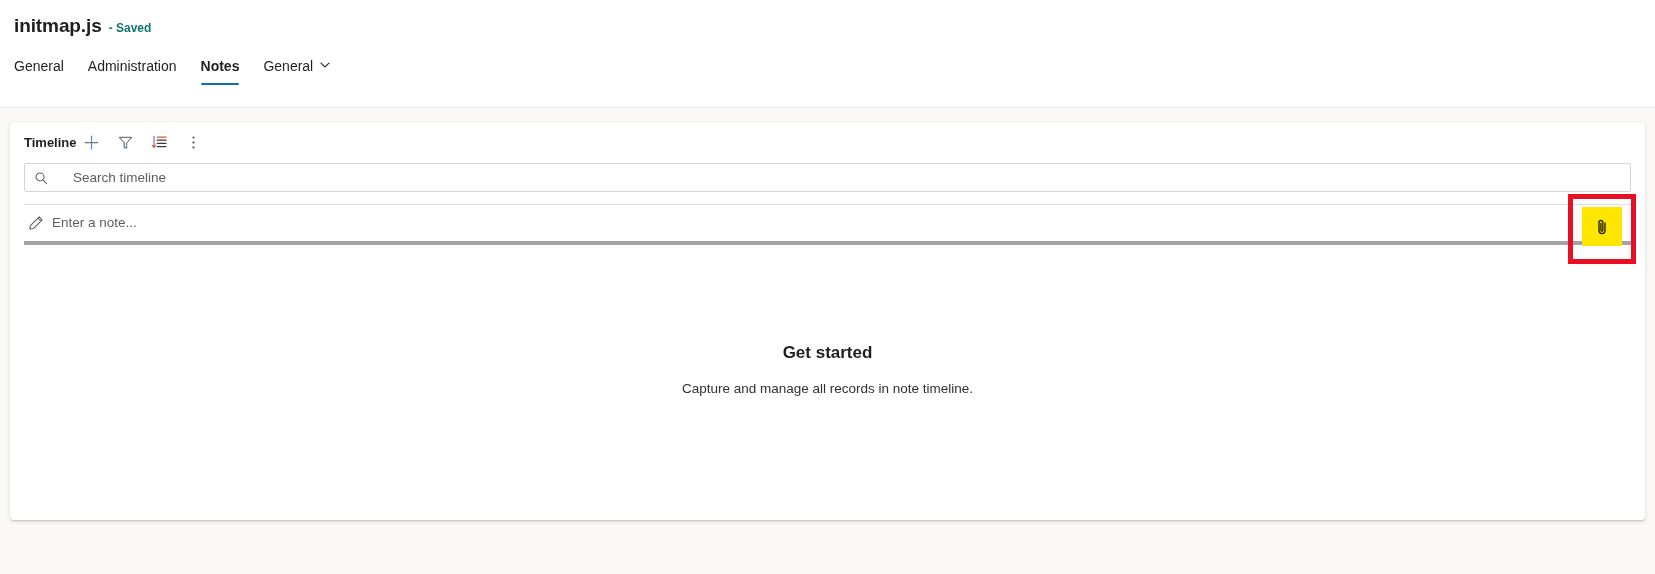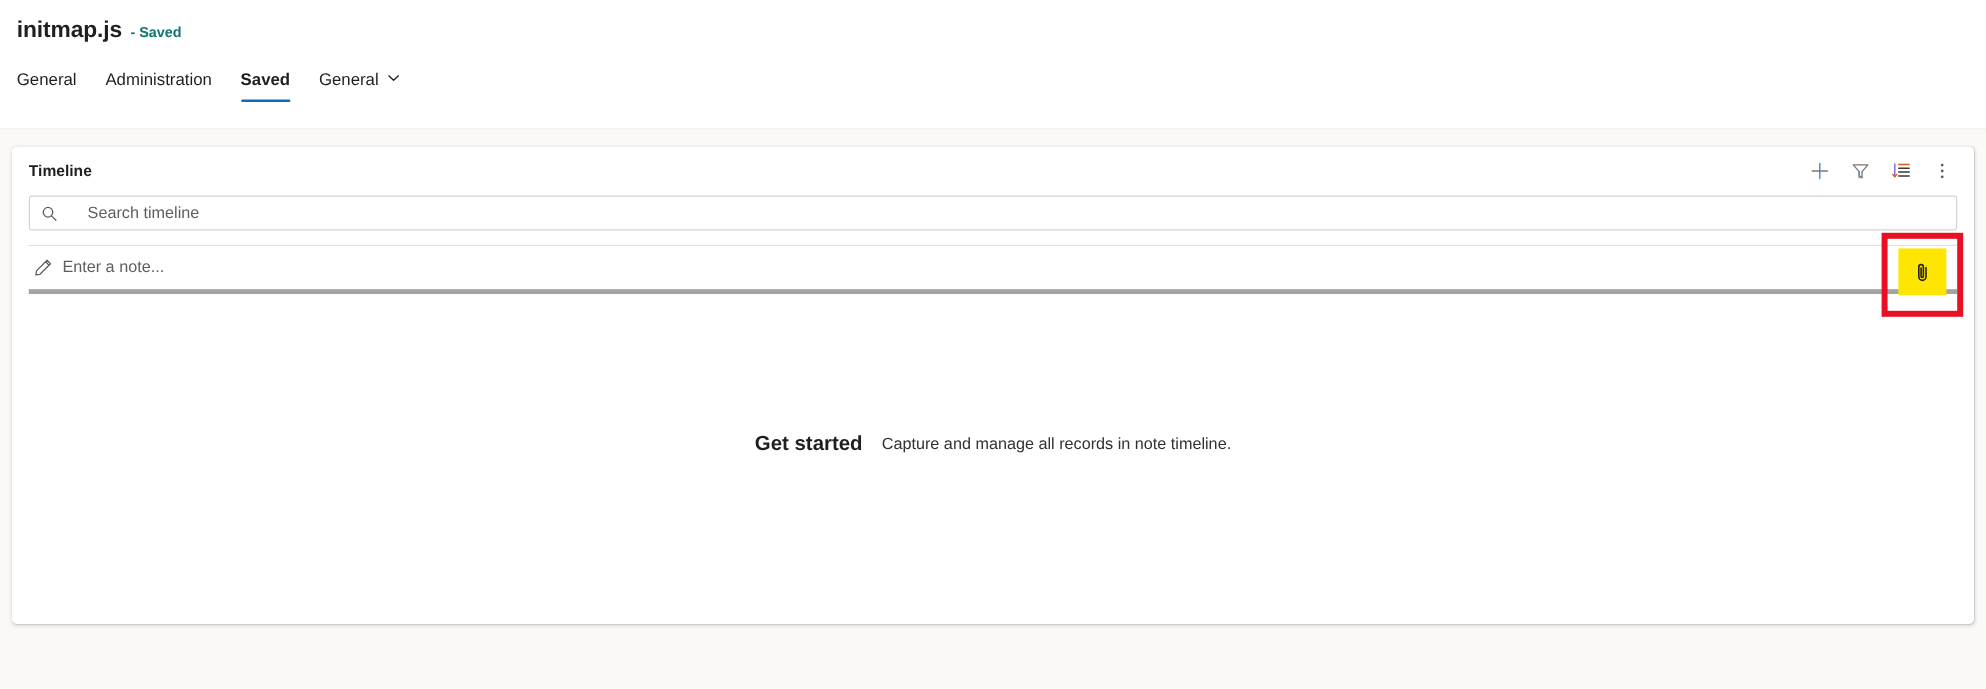--- a/index.html
+++ b/index.html
@@ -112,21 +112,20 @@
     border-radius: 4px;
     box-shadow: 0 0.3px 0.9px rgba(0,0,0,0.10), 0 1.6px 3.6px rgba(0,0,0,0.13);
     height: 398px;
     position: relative;
     display: flex;
     flex-direction: column;
   }
   .card-head {
     display: flex;
     align-items: center;
-    justify-content: space-between;
     padding: 0 12px 0 14px;
     height: 41px;
     flex: 0 0 auto;
   }
   .card-head-title {
     font-size: 13px;
     font-weight: 700;
     color: #201f1e;
     line-height: 18px;
   }
@@ -209,20 +208,21 @@
     background: transparent;
     padding: 0;
     line-height: 18px;
   }
   .note-input::placeholder { color: #605e5c; opacity: 1; }
 
   
   .empty-state {
     flex: 1 1 auto;
     display: flex;
+    flex-direction: column;
     align-items: center;
     justify-content: center;
     gap: 16px;
     padding-bottom: 26px;
   }
   .empty-title {
     font-size: 17px;
     font-weight: 600;
     color: #201f1e;
     line-height: 22px;
@@ -275,21 +275,21 @@
 
     <div class="tab">
       <span>General</span>
     </div>
 
     <div class="tab">
       <span>Administration</span>
     </div>
 
     <div class="tab active">
-      <span>Saved</span>
+      <span>Notes</span>
     </div>
 
     <div class="tab">
       <span>General</span>
       <span class="chev">
         <svg width="10" height="10" viewBox="0 0 10 10" fill="none">
           <path d="M1 3.2 L5 6.9 L9 3.2" stroke="#201f1e" stroke-width="1.1" fill="none" stroke-linecap="round" stroke-linejoin="round"></path>
         </svg>
       </span>
     </div>

